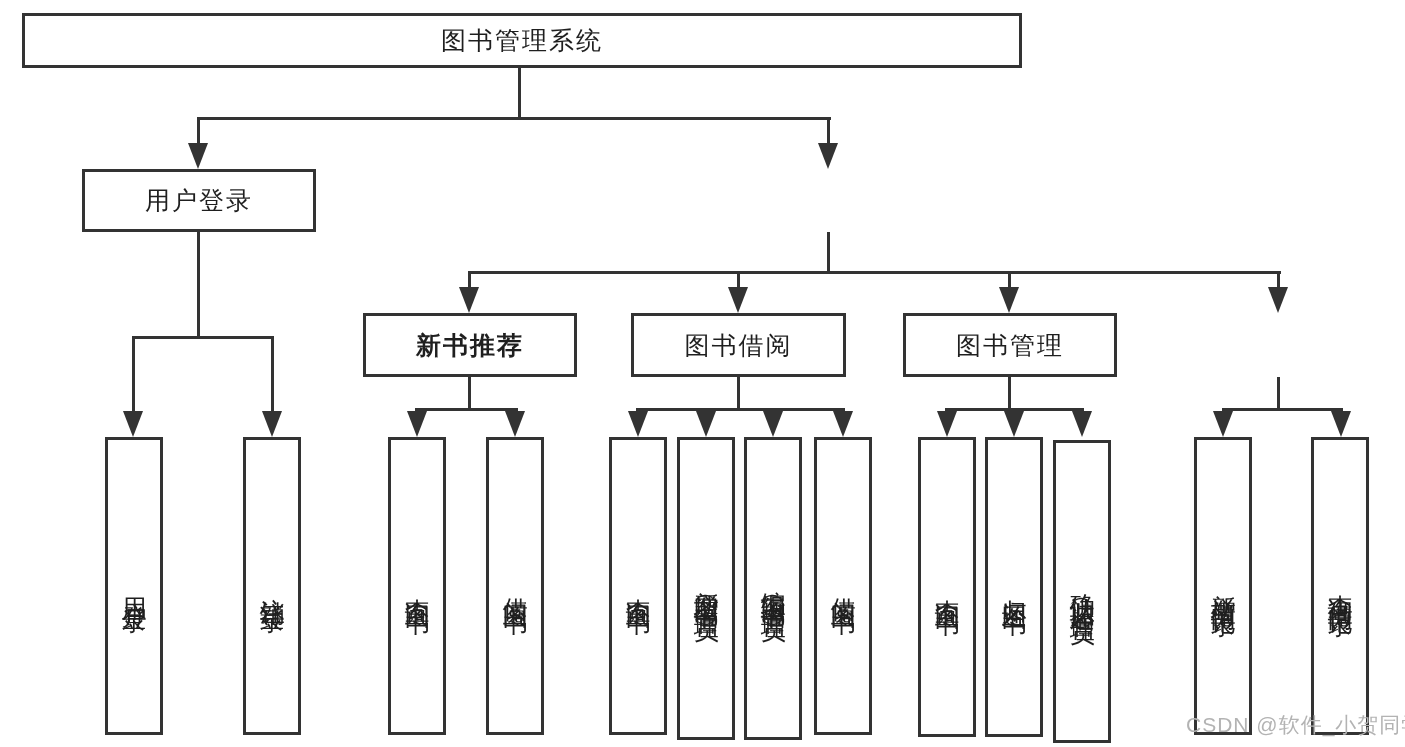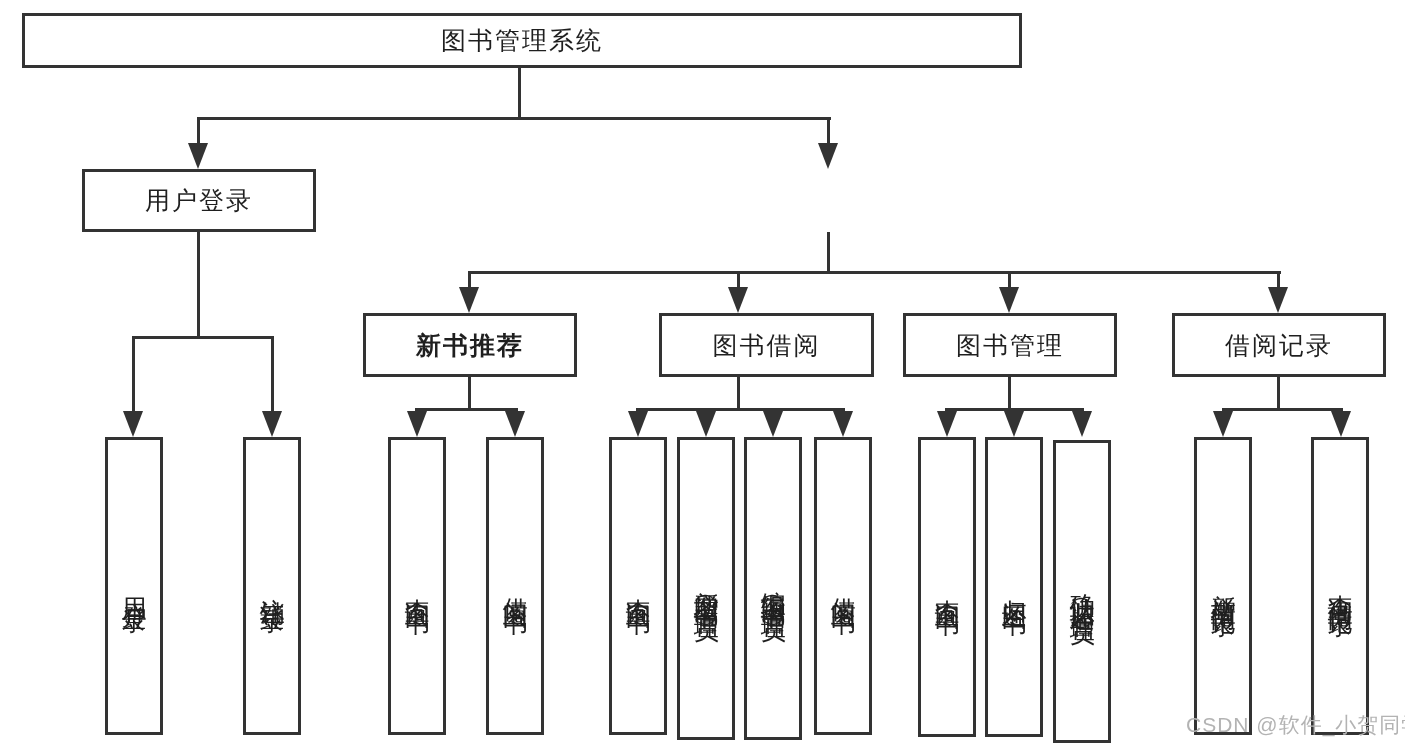--- a/index.html
+++ b/index.html
@@ -83,23 +83,22 @@
     <div class="arrow" style="left:459px;top:287px;"></div>
     <div class="vline" style="left:737px;top:271px;height:18px;"></div>
     <div class="arrow" style="left:728px;top:287px;"></div>
     <div class="vline" style="left:1008px;top:271px;height:18px;"></div>
     <div class="arrow" style="left:999px;top:287px;"></div>
     <div class="vline" style="left:1277px;top:271px;height:18px;"></div>
     <div class="arrow" style="left:1268px;top:287px;"></div>
   </div>
 
   <div class="node" style="left:363px;top:313px;width:214px;height:64px;font-weight:bold;">新书推荐</div>
-  <div class="node" style="left:631px;top:313px;width:215px;height:64px;margin-left:28px;">图书借阅</div>
+  <div class="node" style="left:631px;top:313px;width:215px;height:64px;">图书借阅</div>
   <div class="node" style="left:903px;top:313px;width:214px;height:64px;">图书管理</div>
-  <div class="node" style="left:1172px;top:313px;width:214px;height:64px;">借阅记录</div>
 
   <div>
     <div class="vline" style="left:468px;top:377px;height:34px;"></div>
     <div class="hline" style="left:415px;top:408px;width:103px;"></div>
     <div class="arrow" style="left:407px;top:411px;"></div>
     <div class="arrow" style="left:505px;top:411px;"></div>
   </div>
 
   <div>
     <div class="vline" style="left:737px;top:377px;height:34px;"></div>

